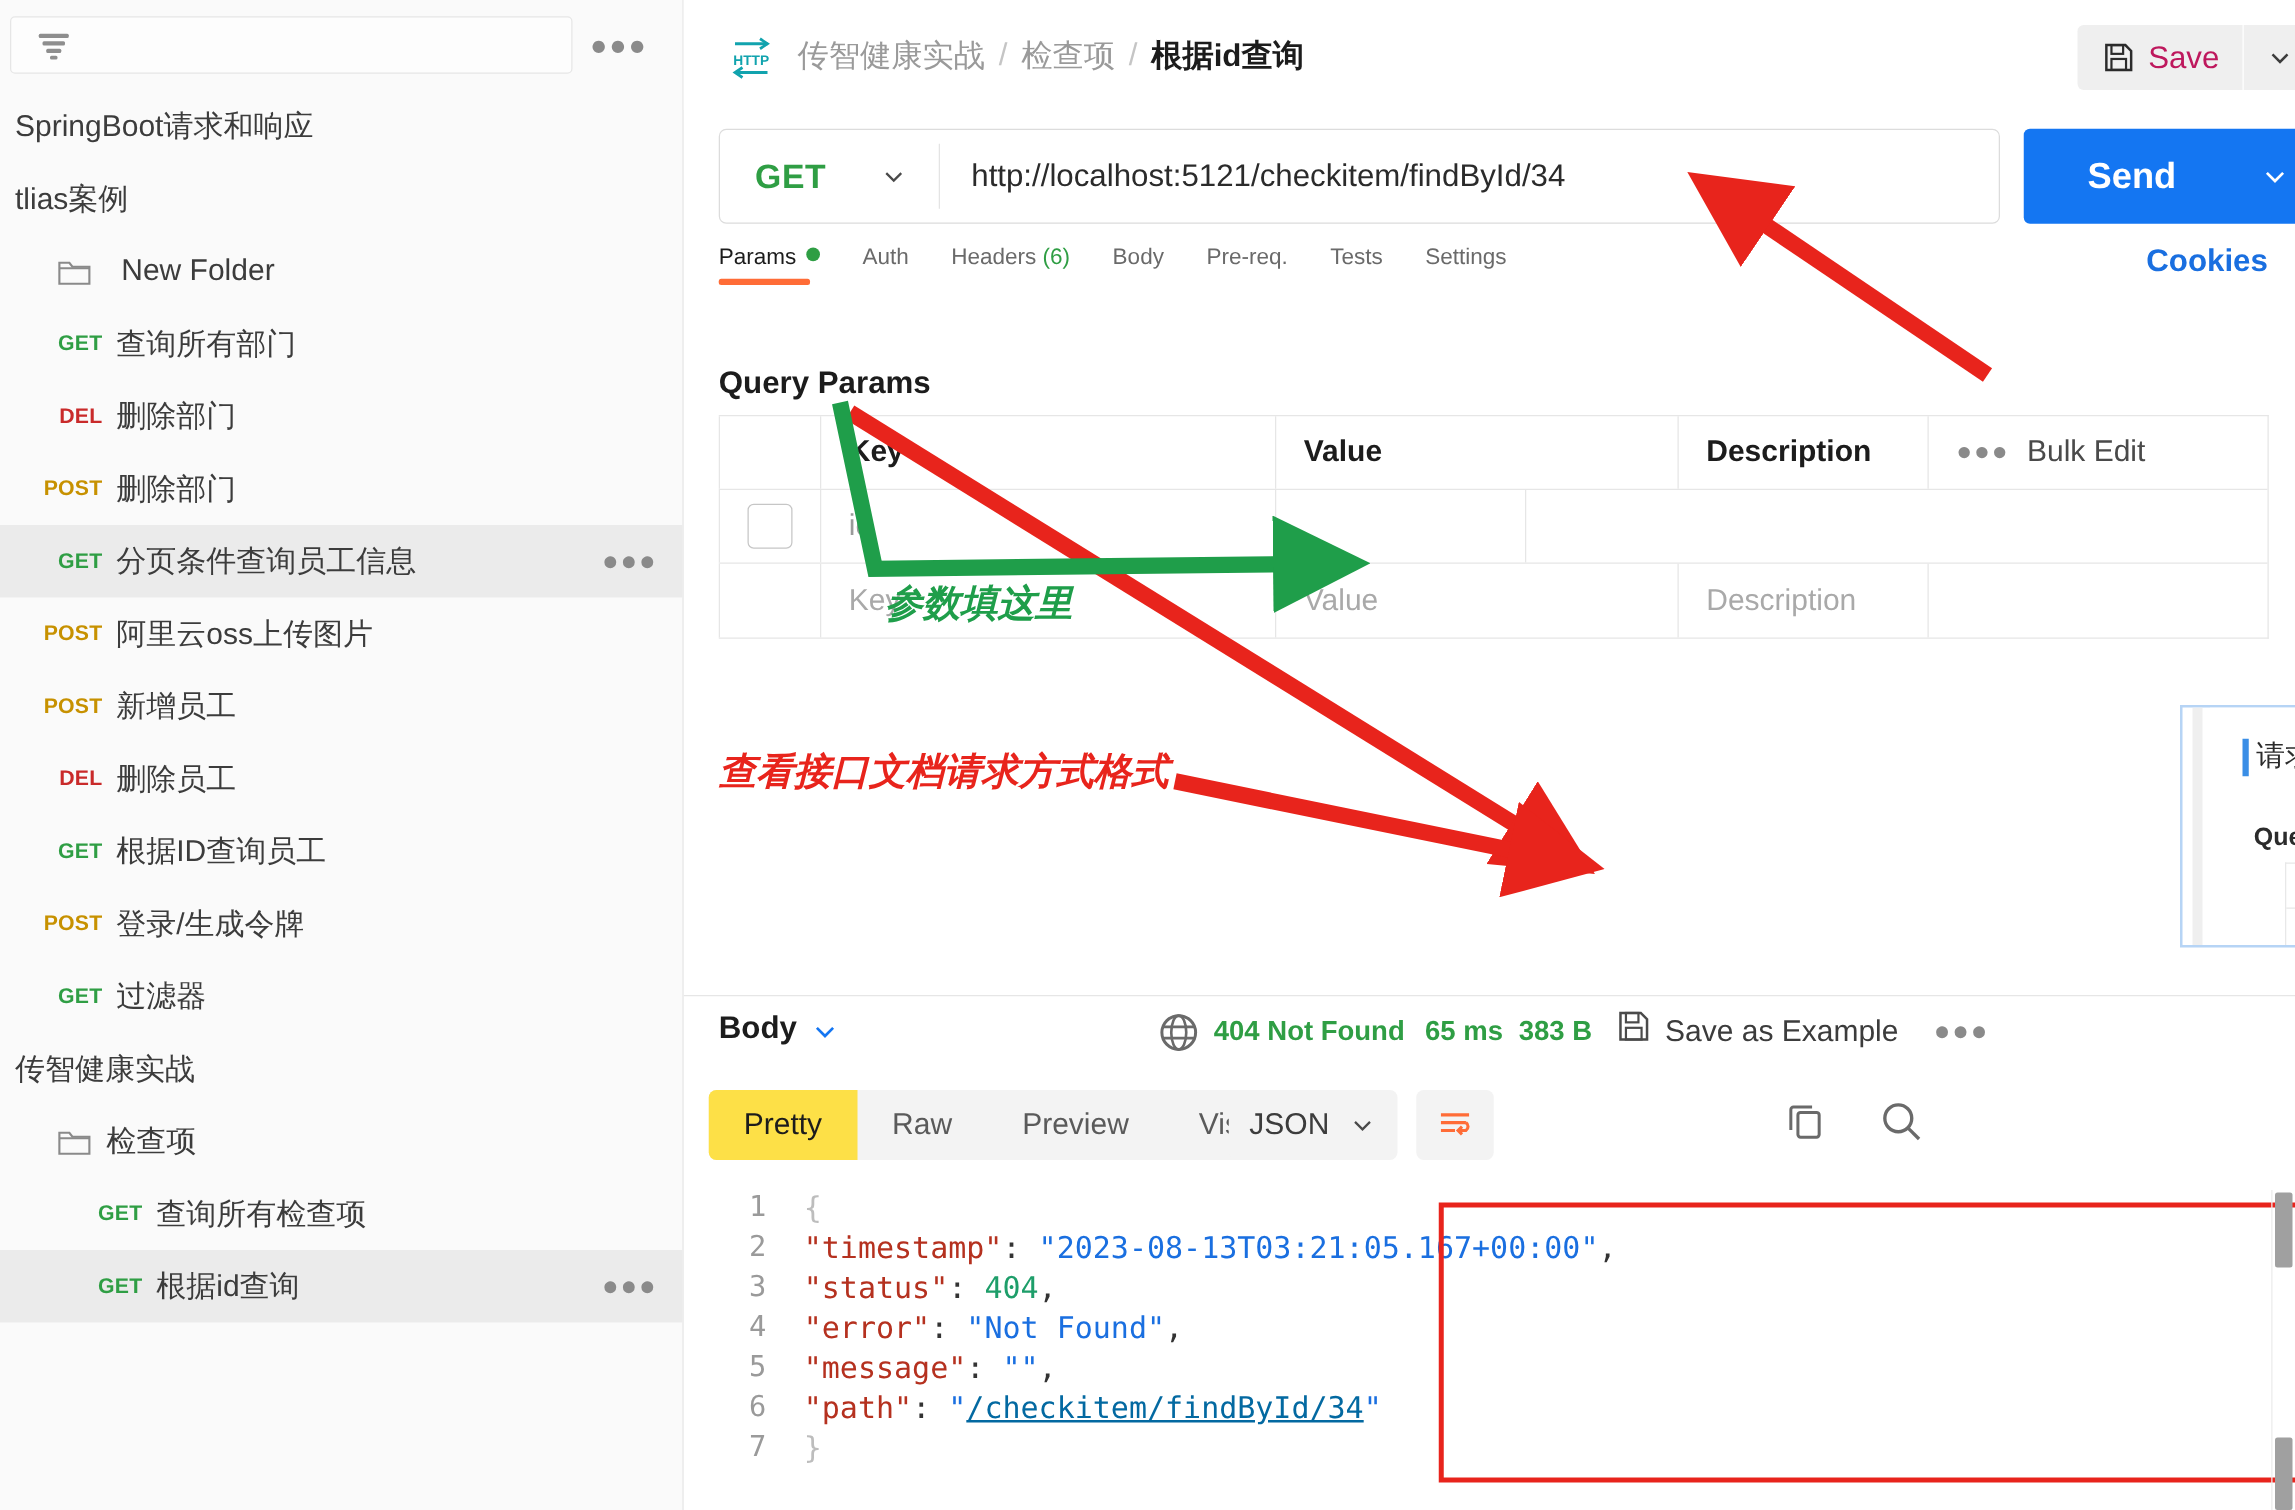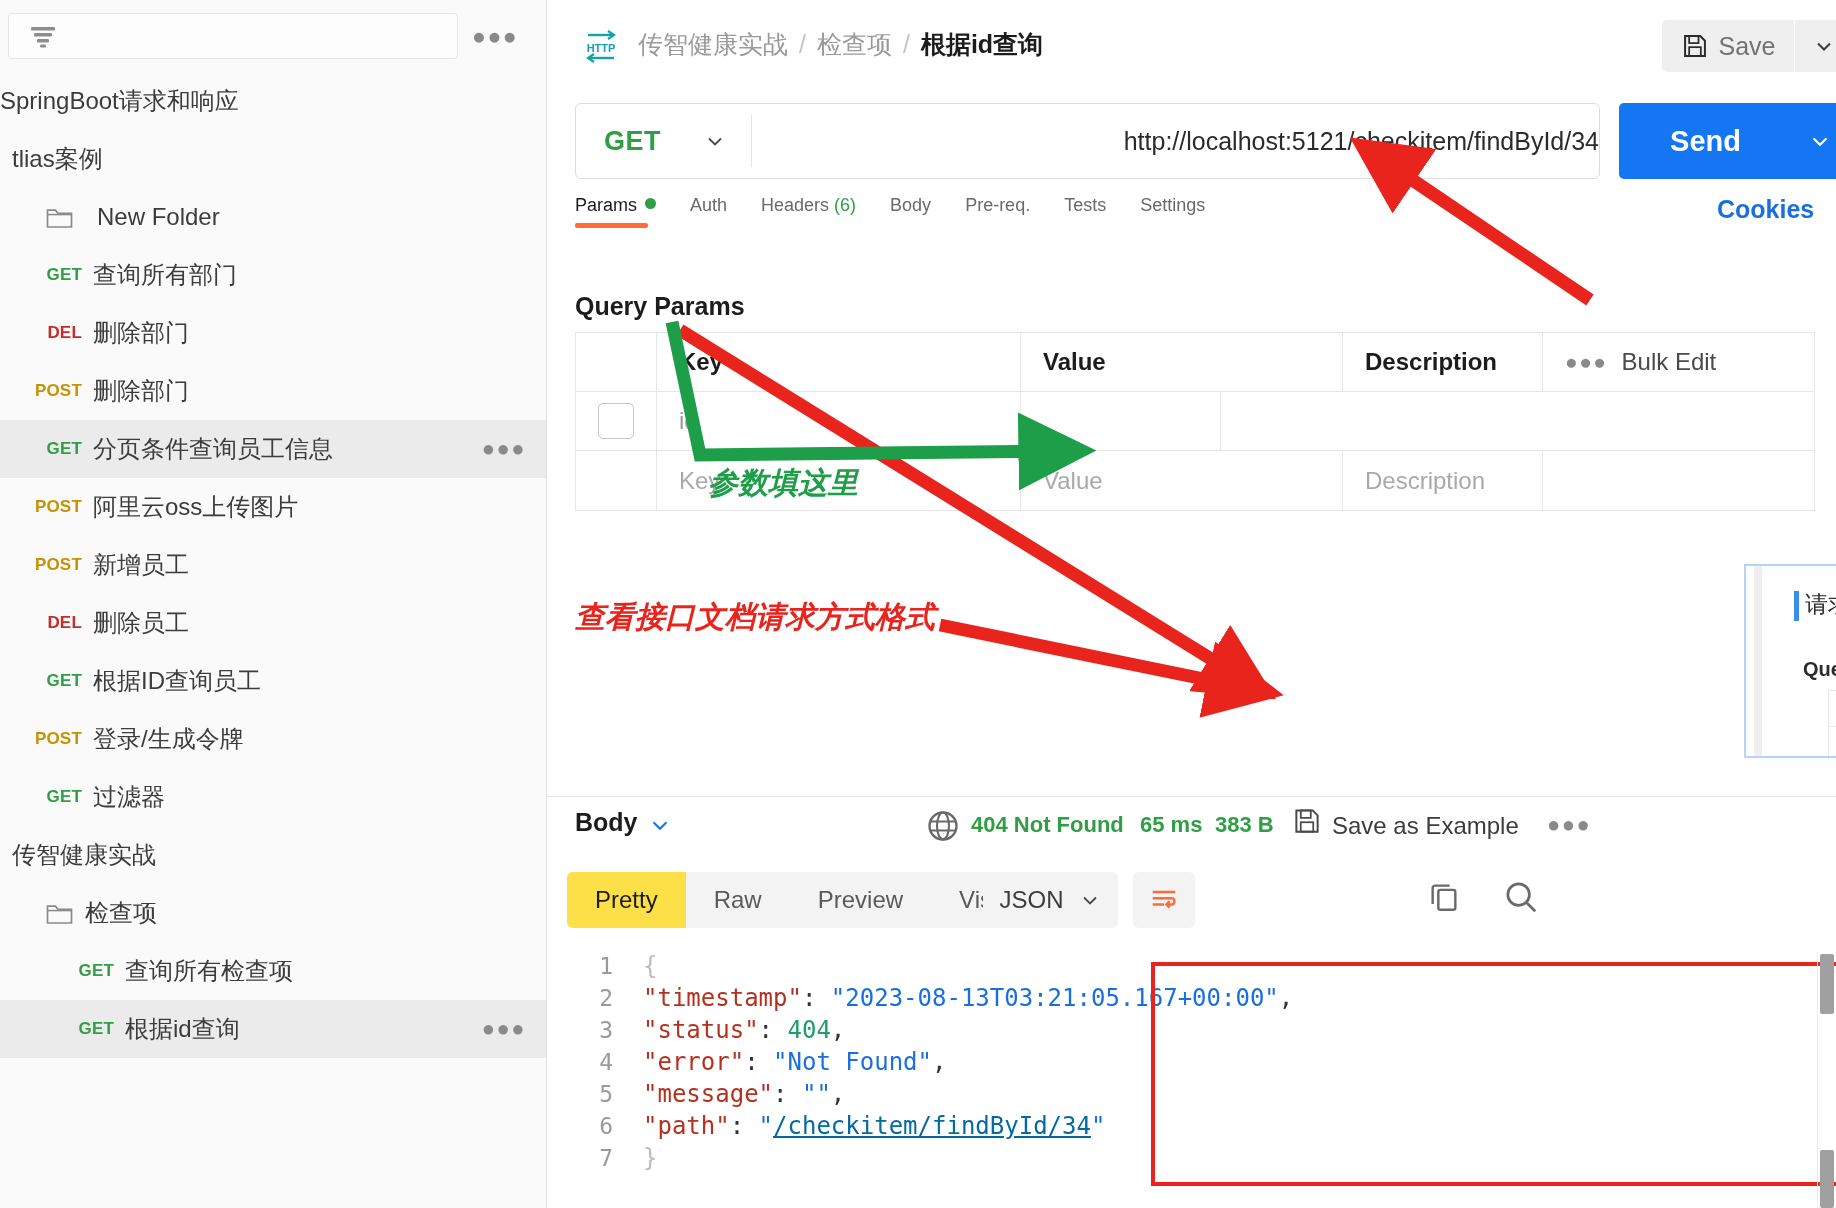--- a/index.html
+++ b/index.html
@@ -60,36 +60,36 @@
   .crumbs{position:absolute;left:91px;top:25px;display:flex;align-items:center;height:38px;font-size:25px;}
   .crumb{color:#9a9a9a;}
   .crumb.cur{color:#1c1c1c;font-weight:700;}
   .crumb-sep{color:#c5c5c5;margin:0 11px;}
 
   .save-btn{
     position:absolute;left:1115px;top:20px;width:132px;height:52px;
     background:#efefef;border-radius:5px 0 0 5px;display:flex;align-items:center;
     justify-content:center;gap:10px;
   }
-  .save-btn .txt{font-size:25px;color:#737373;}
+  .save-btn .txt{font-size:25px;color:#be185d;}
   .save-split{
     position:absolute;left:1248px;top:20px;width:58px;height:52px;
     background:#efefef;border-radius:0 5px 5px 0;display:flex;align-items:center;justify-content:center;
   }
 
   
   .urlbar{
     position:absolute;left:28px;top:103px;width:1025px;height:76px;
     border:1px solid #dcdcdc;border-radius:6px;background:#fff;display:flex;align-items:center;
     box-sizing:border-box;
   }
   .method{width:175px;height:100%;display:flex;align-items:center;justify-content:space-between;padding:0 24px 0 28px;box-sizing:border-box;}
   .method .m{font-size:27px;font-weight:700;color:#2f9e44;letter-spacing:.5px;}
   .mdiv{width:1px;height:52px;background:#e4e4e4;}
-  .urlval{flex:1;padding-left:25px;font-size:25px;color:#2b2b2b;white-space:nowrap;text-align:right;}
+  .urlval{flex:1;padding-left:25px;font-size:25px;color:#2b2b2b;white-space:nowrap;}
   .sendbtn{
     position:absolute;left:1072px;top:103px;width:173px;height:76px;background:#1476f2;
     border-radius:5px 0 0 5px;display:flex;align-items:center;justify-content:center;
   }
   .sendbtn .t{font-size:29px;font-weight:700;color:#fff;}
   .sendsplit{
     position:absolute;left:1245px;top:103px;width:56px;height:76px;background:#1476f2;
     border-radius:0 5px 5px 0;display:flex;align-items:center;justify-content:center;
   }
 
@@ -193,21 +193,21 @@
         <svg class="funnel" viewBox="0 0 28 24">
           <rect x="2" y="3" width="24" height="3.4" rx="1.2" fill="#8e8e8e"></rect>
           <rect x="5" y="9" width="18" height="3.4" rx="1.2" fill="#8e8e8e"></rect>
           <rect x="8" y="15" width="12" height="3.4" rx="1.2" fill="#8e8e8e"></rect>
           <rect x="11" y="20.5" width="6" height="3" rx="1.2" fill="#8e8e8e"></rect>
         </svg>
       </div>
       <div class="sb-dots">●●●</div>
     </div>
     <div class="sb-list" id="sb-list">
-        <div class="sb-row collection" style="">
+        <div class="sb-row collection" style="padding-left: 12px;">
           <span class="label">SpringBoot请求和响应</span>
         </div>
         <div class="sb-row collection" style="padding-left: 12px;">
           <span class="label">tlias案例</span>
         </div>
         <div class="sb-row" style="padding-left: 46px; gap: 12px;">
           <svg class="folder-ico" viewBox="0 0 27 23">
             <path d="M1.5 4.2h8l2.4 3.2h13.6v13.6H1.5z" fill="none" stroke="#8a8a8a" stroke-width="1.7"></path>
             <path d="M1.5 8.6h24" stroke="#8a8a8a" stroke-width="1.5"></path>
           </svg>

